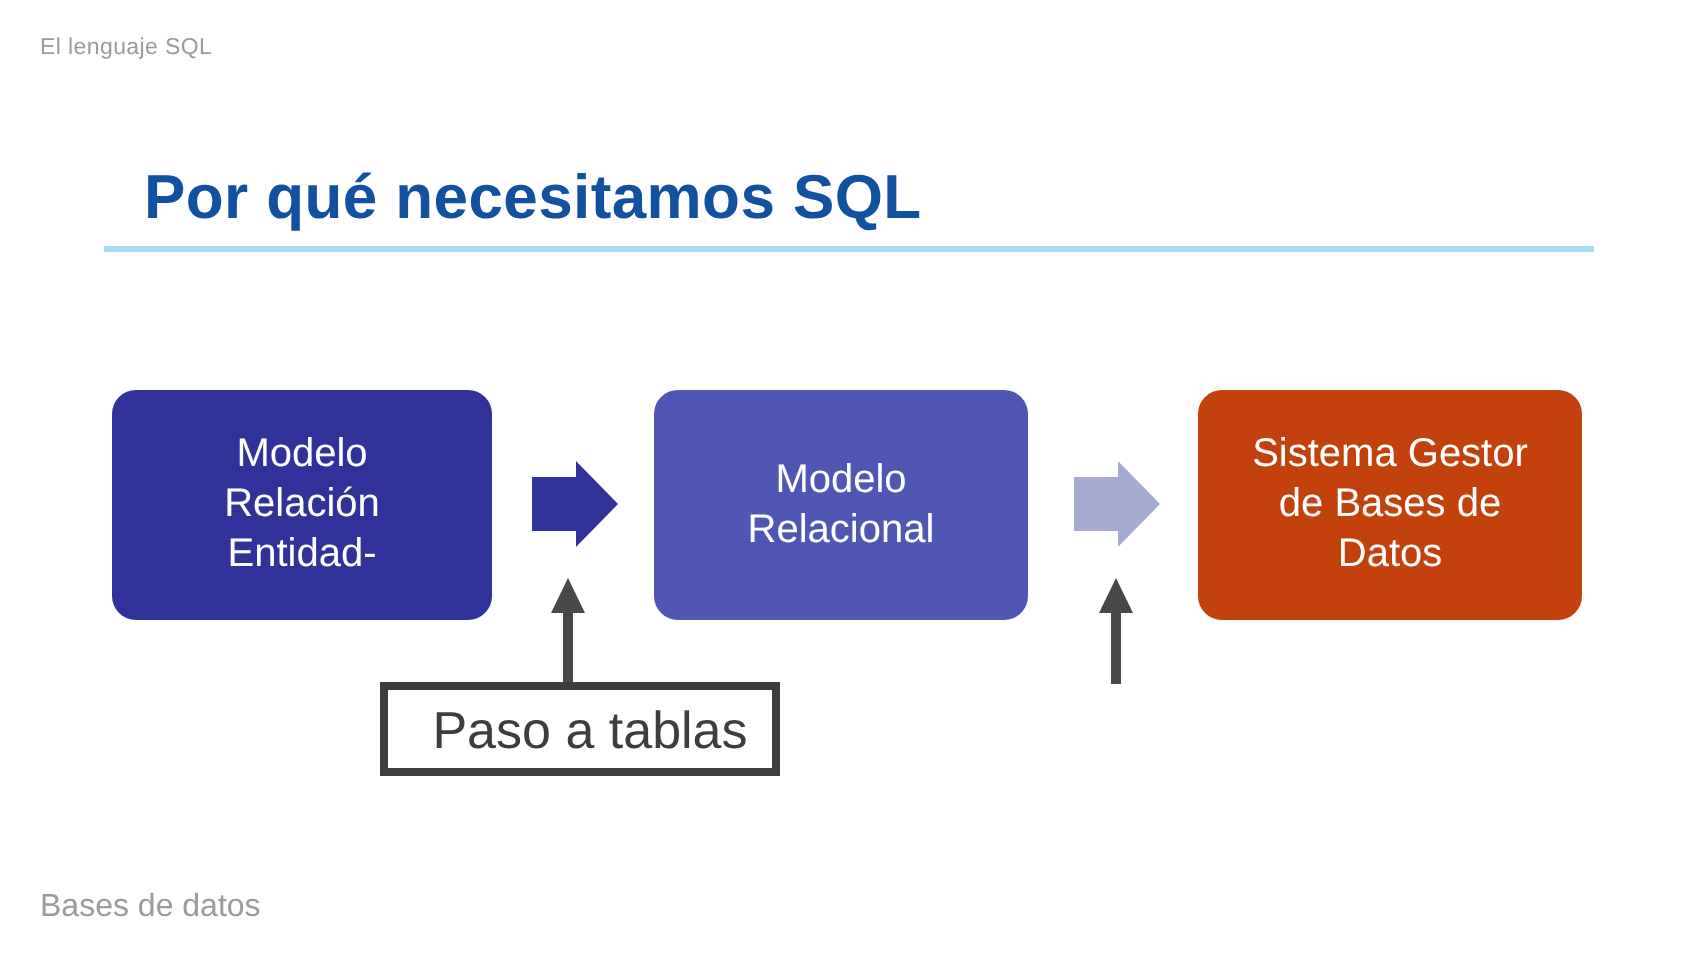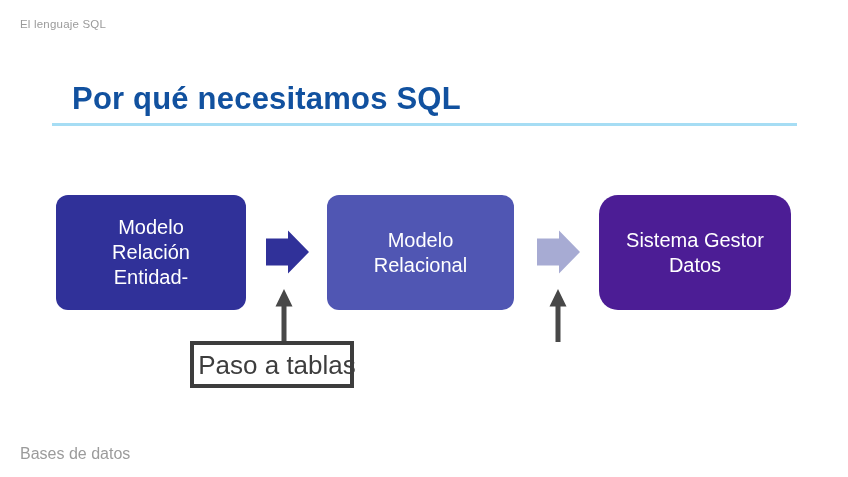--- a/index.html
+++ b/index.html
@@ -74,21 +74,21 @@
     background: #ffffff;
     border: 4px solid #3d3d3d;
     color: #3d3d3d;
     display: flex;
     align-items: center;
     justify-content: center;
     font-size: 26px;
     line-height: 1;
     white-space: nowrap;
   }
-  .callout-1 { left: 190px; width: 164px; height: 47px; padding-left: 10px; }
+  .callout-1 { left: 190px; width: 200px; height: 47px; padding-left: 10px; }
   .callout-2 { left: 522px; width: 76px; height: 48px; }
   .slide-footer-left {
     position: absolute;
     left: 20px;
     top: 445px;
     font-size: 16px;
   }
   .slide-footer-right {
     position: absolute;
     right: 21px;
@@ -112,22 +112,23 @@
     <span>Modelo</span>
     <span>Relación</span>
     <span>Entidad-</span>
   </div>
 
   <div class="dbox dbox-2" style="background-color: rgb(80, 86, 179);">
     <span>Modelo</span>
     <span>Relacional</span>
   </div>
 
-  <div class="dbox dbox-3" style="background-color: #4c1d95; border-radius: 19px;">
+  <div class="dbox dbox-3" style="background-color: #c2410c;">
     <span>Sistema Gestor</span>
+    <span>de Bases de</span>
     <span>Datos</span>
   </div>
 
   <svg class="flow-arrow flow-arrow-1" viewBox="0 0 44 46">
     <polygon points="0,9.5 22,9.5 22,1.5 43,23 22,44.5 22,36.5 0,36.5" fill="#303199"></polygon>
   </svg>
 
   <svg class="flow-arrow flow-arrow-2" viewBox="0 0 44 46">
     <polygon points="0,9.5 22,9.5 22,1.5 43,23 22,44.5 22,36.5 0,36.5" fill="#a7abd3"></polygon>
   </svg>

